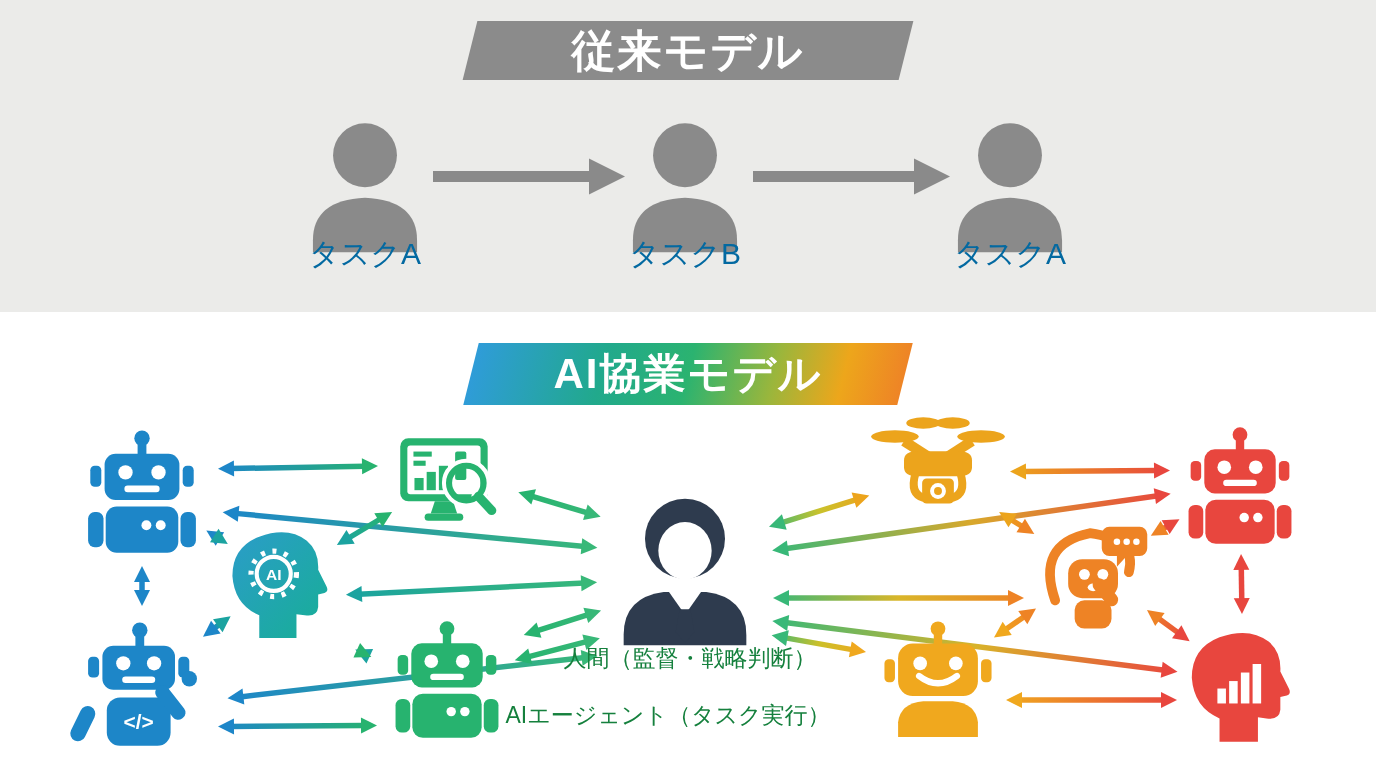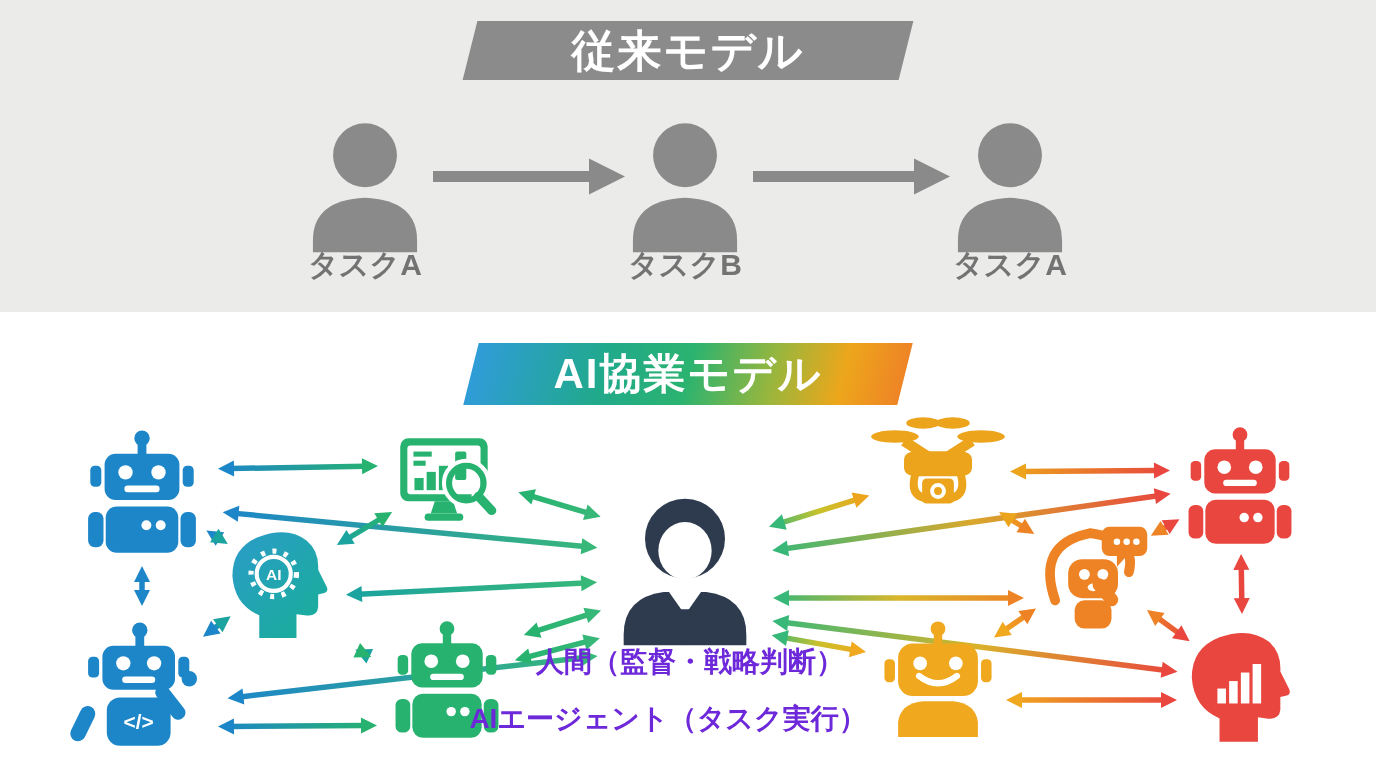--- a/index.html
+++ b/index.html
@@ -18,27 +18,27 @@
   .banner-gradient{
     top:343px;width:434px;height:62px;
     background:linear-gradient(90deg,#2f9cd8 0%,#21a98c 30%,#2bb370 50%,#9ab63c 70%,#eda61b 86%,#ee8426 100%);
   }
   .banner-inner{
     display:block;transform:skewX(14deg);color:#ffffff;font-weight:800;letter-spacing:2px;
   }
   .banner-gray .banner-inner{font-size:44px;line-height:59px;}
   .banner-gradient .banner-inner{font-size:42px;line-height:62px;}
   .task-label{
-    position:absolute;top:245px;transform:translateX(-50%);z-index:2;
-    font-size:30px;font-weight:700;color:#737373;white-space:nowrap;
+    position:absolute;top:234px;transform:translateX(-50%);z-index:2;
+    font-size:30px;font-weight:400;color:#0369a1;white-space:nowrap;
   }
   .task-a{left:365px;} .task-b{left:685px;} .task-c{left:1010px;}
   .big-label{
     position:absolute;transform:translateX(-50%);z-index:2;
-    font-weight:700;color:#6d28d9;white-space:nowrap;font-size:28px;
+    font-weight:400;color:#15803d;white-space:nowrap;font-size:23px;
   }
   .human-label{left:690px;top:643px;}
   .agents-label{left:668px;top:700px;}
 </style>
 </head>
 <body>
 
 <div class="canvas">
   <div class="top-section"></div>
   <div class="bottom-section"></div>

